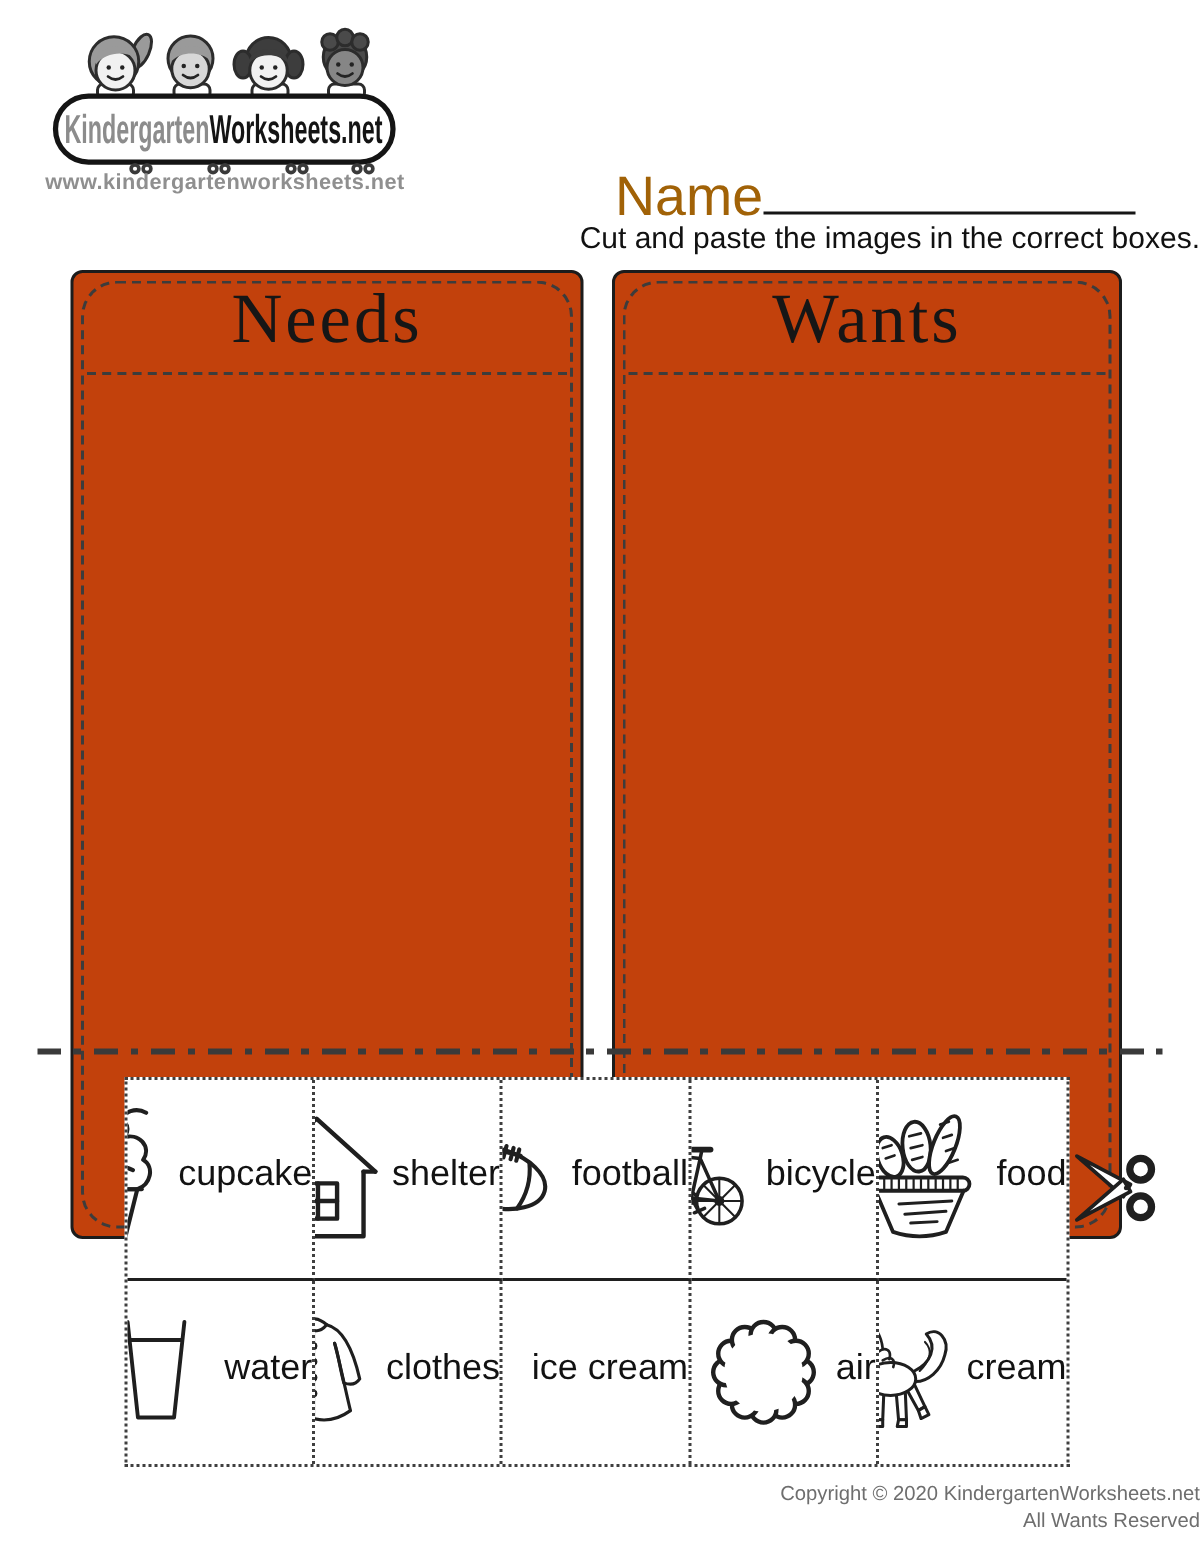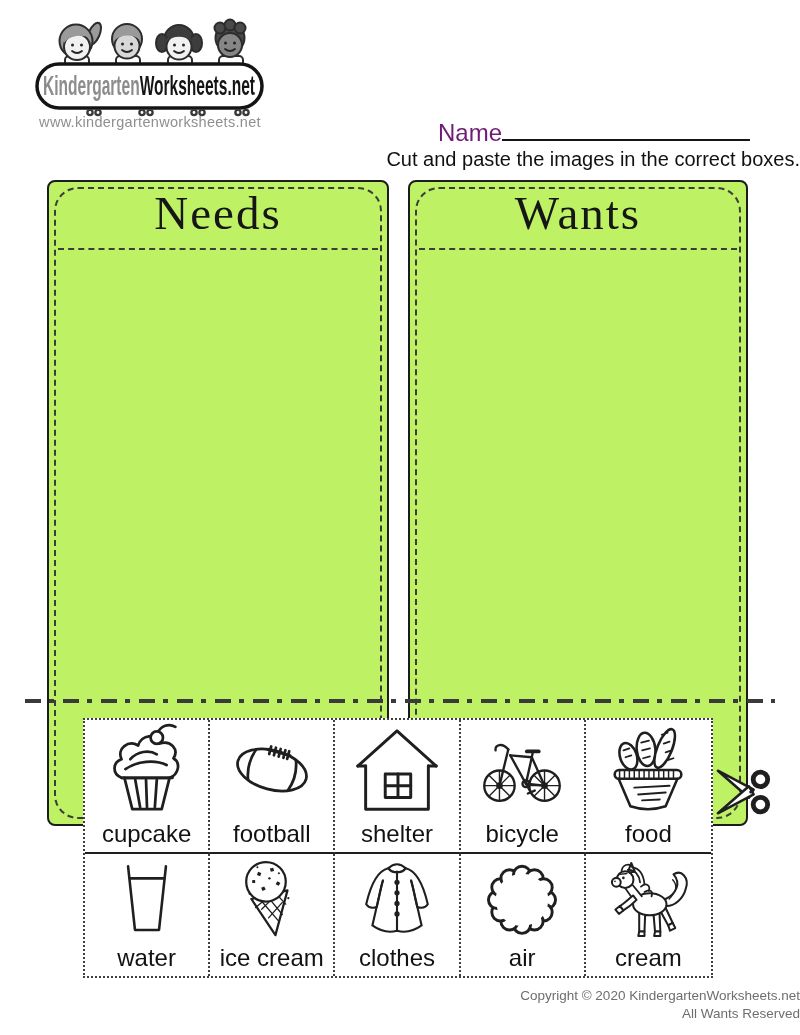--- a/index.html
+++ b/index.html
@@ -9,42 +9,42 @@
     width: 800px; height: 1035px;
     background: #fff;
     font-family: "Liberation Sans", sans-serif;
     color: #1c1c1c;
     overflow: hidden;
   }
   
   .logo { position:absolute; left:34px; top:14px; width:232px; height:104px; }
   .site-url {
     position:absolute; left:26px; top:114px; width:248px;
-    text-align:center; font-size:14.5px; color:#8f8f8f; letter-spacing:.3px;
+    text-align:center; font-size:14.5px; color:#8f8f8f; letter-spacing:.3px;font-weight:bold;
   }
   
   .title {
     position:absolute; top:38px; right:12px;
     font-size:32px; font-weight:400; letter-spacing:.2px; color:#141414;
     white-space:nowrap;
   }
-  .name-row { position:absolute; left:410px; top:110px; font-size:24px; color:#701a75;margin-left:28px; }
+  .name-row { position:absolute; left:410px; top:110px; font-size:37px; color:#a16207; }
   .name-blank {
     display:inline-block; width:248px; height:31px;
     border-bottom:2.5px solid #161616; vertical-align:baseline;
   }
   .instruction {
     position:absolute; left:0; right:0; top:148px;
     text-align:right; padding-left:26px;
     font-size:20px; color:#111;
   }
   
   .sort-box {
     position:absolute; top:180px; height:646px;
-    border:2.5px solid #1c1c1c; border-radius:8px; background:#bef264;
+    border:2.5px solid #1c1c1c; border-radius:8px; background:#c2410c;
   }
   .sort-box.left  { left:47px;  width:342px; }
   .sort-box.right { left:408px; width:340px; }
   .sort-inner {
     position:absolute; inset:5px;
     border:2px dashed #3c3c3c; border-radius:24px;
   }
   .sort-label {
     position:absolute; left:0; right:0; top:4px;
     text-align:center;
@@ -65,21 +65,21 @@
   
   .cards {
     position:absolute; left:83px; top:718px; width:630px;
     display:grid;
     grid-template-columns:repeat(5, 1fr);
     grid-template-rows:134px 122px;
     border:2px dotted #3f3f3f;
     background:#fff;
   }
   .card {
-    display:flex; flex-direction:column; align-items:center; justify-content:flex-end;
+    display:flex; flex-direction:row; align-items:center; justify-content:flex-end;
     border-right:2px dotted #3f3f3f;
     padding-bottom:2px; overflow:hidden;
   }
   .card.solid-right { border-right:2px solid #1f1f1f; }
   .card.row1 { border-bottom:2px solid #1f1f1f; }
   .card:nth-child(5n) { border-right:none; }
   .card .art { flex:1; display:flex; align-items:center; justify-content:center; width:100%; }
   .card-label { font-size:24px; color:#121212; line-height:1.1; padding-bottom:3px; white-space:nowrap; }
   
   .scissors { position:absolute; left:714px; top:763px; width:60px; height:58px; }
@@ -194,52 +194,52 @@
               <path d="M49,60 L50,88"></path>
               <path d="M60,60 L58,88"></path>
         </g>
       </svg>
         </div>
       <div class="card-label">cupcake</div>
     </div>
 
     <div class="card row1">
       <div class="art">
+          <svg viewBox="0 0 100 100" width="100" height="98">
+        <g fill="none" stroke="#1f1f1f" stroke-width="3" stroke-linecap="round" stroke-linejoin="round">
+          <path d="M10,46 L50,10 L90,46"></path>
+          <path d="M10,46 L18,46"></path>
+              <path d="M82,46 L90,46"></path>
+          <path d="M18,46 L18,90 L82,90 L82,46"></path>
+          <rect x="38" y="54" width="26" height="24"></rect>
+          <path d="M51,54 L51,78"></path>
+              <path d="M38,66 L64,66"></path>
+        </g>
+      </svg>
+        </div>
+      <div class="card-label">shelter</div>
+    </div>
+
+    <div class="card row1">
+      <div class="art">
           <svg viewBox="0 0 100 100" width="104" height="98">
         <g fill="none" stroke="#1f1f1f" stroke-width="2.8" stroke-linecap="round" transform="rotate(15 50 50)">
           <ellipse cx="50" cy="50" rx="36" ry="20"></ellipse>
           <path d="M29,34 Q23,50 29,66"></path>
           <path d="M71,34 Q77,50 71,66"></path>
           <path d="M40,31 L64,31"></path>
           <path d="M43,27 L43,35"></path>
               <path d="M48,27 L48,35"></path>
               <path d="M53,27 L53,35"></path>
           <path d="M58,27 L58,35"></path>
               <path d="M62,27 L62,35"></path>
         </g>
       </svg>
         </div>
       <div class="card-label">football</div>
-    </div>
-
-    <div class="card row1">
-      <div class="art">
-          <svg viewBox="0 0 100 100" width="100" height="98">
-        <g fill="none" stroke="#1f1f1f" stroke-width="3" stroke-linecap="round" stroke-linejoin="round">
-          <path d="M10,46 L50,10 L90,46"></path>
-          <path d="M10,46 L18,46"></path>
-              <path d="M82,46 L90,46"></path>
-          <path d="M18,46 L18,90 L82,90 L82,46"></path>
-          <rect x="38" y="54" width="26" height="24"></rect>
-          <path d="M51,54 L51,78"></path>
-              <path d="M38,66 L64,66"></path>
-        </g>
-      </svg>
-        </div>
-      <div class="card-label">shelter</div>
     </div>
 
     <div class="card row1">
       <div class="art">
           <svg viewBox="0 0 100 100" width="106" height="98">
         <g fill="none" stroke="#1f1f1f" stroke-width="2.4" stroke-linecap="round" stroke-linejoin="round">
           <circle cx="27" cy="66" r="15.5"></circle>
               <circle cx="73" cy="66" r="15.5"></circle>
           <g stroke-width="1.4">
             <path d="M11.5,66 L42.5,66"></path>
@@ -319,20 +319,39 @@
           <path d="M28,12 L36,86 L64,86 L72,12"></path>
           <path d="M30,26 L70,26"></path>
         </g>
       </svg>
         </div>
       <div class="card-label">water</div>
     </div>
 
     <div class="card">
       <div class="art">
+          <svg viewBox="0 0 100 100" width="96" height="88">
+        <g fill="none" stroke="#1f1f1f" stroke-width="2.4" stroke-linecap="round" stroke-linejoin="round">
+          <path d="M40,15 Q50,6 60,15 Q55,21 50,19 Q45,21 40,15 Z"></path>
+          <path d="M40,15 C28,18 20,34 15,56 Q19,62 27,59 C30,48 31,38 34,29"></path>
+          <path d="M60,15 C72,18 80,34 85,56 Q81,62 73,59 C70,48 69,38 66,29"></path>
+          <path d="M34,29 C29,48 25,68 22,80 Q36,90 50,86 Q64,90 78,80 C75,68 71,48 66,29"></path>
+          <path d="M50,19 L50,86"></path>
+          <circle cx="50" cy="31" r="1.8" fill="#1f1f1f"></circle>
+          <circle cx="50" cy="43" r="1.8" fill="#1f1f1f"></circle>
+          <circle cx="50" cy="55" r="1.8" fill="#1f1f1f"></circle>
+          <circle cx="50" cy="67" r="1.8" fill="#1f1f1f"></circle>
+        </g>
+      </svg>
+        </div>
+      <div class="card-label">clothes</div>
+    </div>
+
+    <div class="card">
+      <div class="art">
           <svg viewBox="0 0 100 100" width="92" height="86">
         <g fill="none" stroke="#1f1f1f" stroke-width="2.6" stroke-linecap="round" stroke-linejoin="round">
           <path d="M26,50 L68,40 L54,92 Z" fill="#fff"></path>
           <g stroke-width="1.5">
             <path d="M34,48 L58,76"></path>
                 <path d="M44,46 L62,68"></path>
                 <path d="M54,43 L66,56"></path>
             <path d="M58,42 L38,62"></path>
                 <path d="M62,54 L46,72"></path>
                 <path d="M50,44 L31,60"></path>
@@ -351,39 +370,20 @@
           <circle cx="24" cy="44" r="1.3" fill="#1f1f1f" stroke="none"></circle>
           <circle cx="69" cy="49" r="1.3" fill="#1f1f1f" stroke="none"></circle>
         </g>
       </svg>
         </div>
       <div class="card-label">ice cream</div>
     </div>
 
     <div class="card">
       <div class="art">
-          <svg viewBox="0 0 100 100" width="96" height="88">
-        <g fill="none" stroke="#1f1f1f" stroke-width="2.4" stroke-linecap="round" stroke-linejoin="round">
-          <path d="M40,15 Q50,6 60,15 Q55,21 50,19 Q45,21 40,15 Z"></path>
-          <path d="M40,15 C28,18 20,34 15,56 Q19,62 27,59 C30,48 31,38 34,29"></path>
-          <path d="M60,15 C72,18 80,34 85,56 Q81,62 73,59 C70,48 69,38 66,29"></path>
-          <path d="M34,29 C29,48 25,68 22,80 Q36,90 50,86 Q64,90 78,80 C75,68 71,48 66,29"></path>
-          <path d="M50,19 L50,86"></path>
-          <circle cx="50" cy="31" r="1.8" fill="#1f1f1f"></circle>
-          <circle cx="50" cy="43" r="1.8" fill="#1f1f1f"></circle>
-          <circle cx="50" cy="55" r="1.8" fill="#1f1f1f"></circle>
-          <circle cx="50" cy="67" r="1.8" fill="#1f1f1f"></circle>
-        </g>
-      </svg>
-        </div>
-      <div class="card-label">clothes</div>
-    </div>
-
-    <div class="card">
-      <div class="art">
           <svg viewBox="0 0 100 100" width="92" height="86">
         <g fill="#ffffff" stroke="#1f1f1f" stroke-width="3.4">
           <circle cx="79" cy="51" r="10"></circle>
               <circle cx="75.1" cy="65.5" r="10"></circle>
           <circle cx="64.5" cy="76.1" r="10"></circle>
               <circle cx="50" cy="80" r="10"></circle>
           <circle cx="35.5" cy="76.1" r="10"></circle>
               <circle cx="24.9" cy="65.5" r="10"></circle>
           <circle cx="21" cy="51" r="10"></circle>
               <circle cx="24.9" cy="36.5" r="10"></circle>

